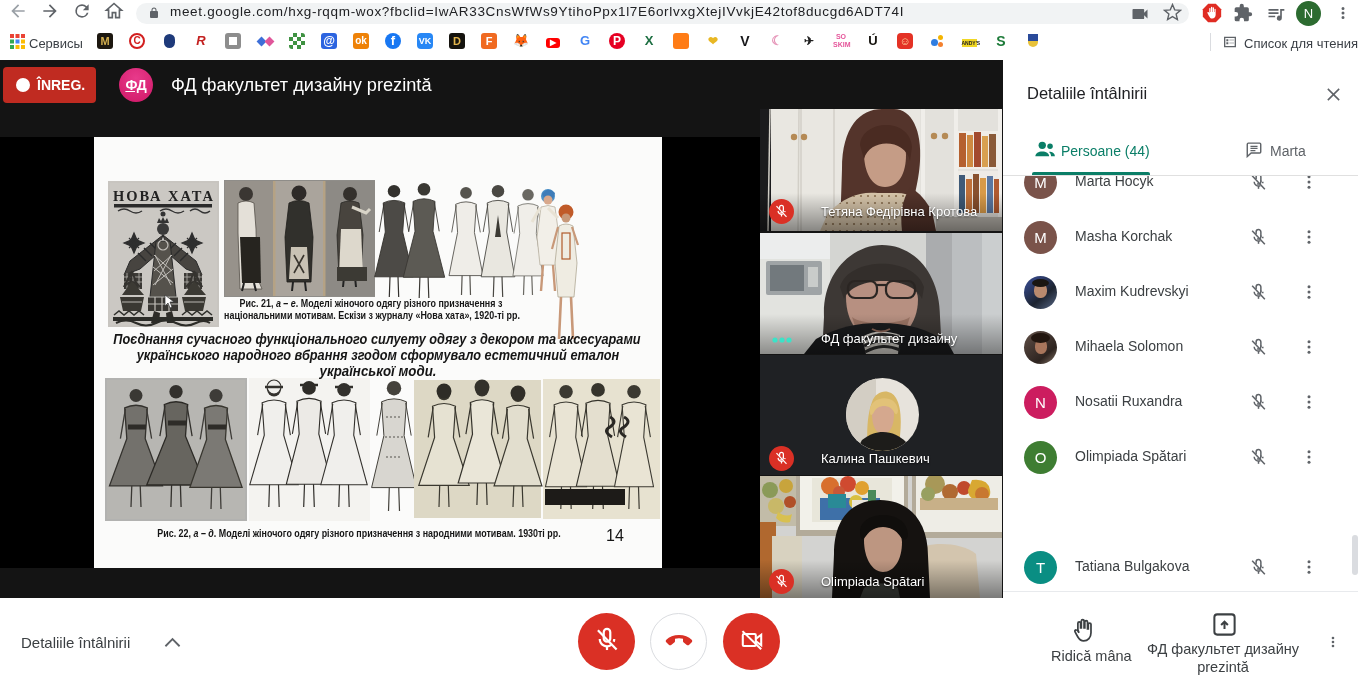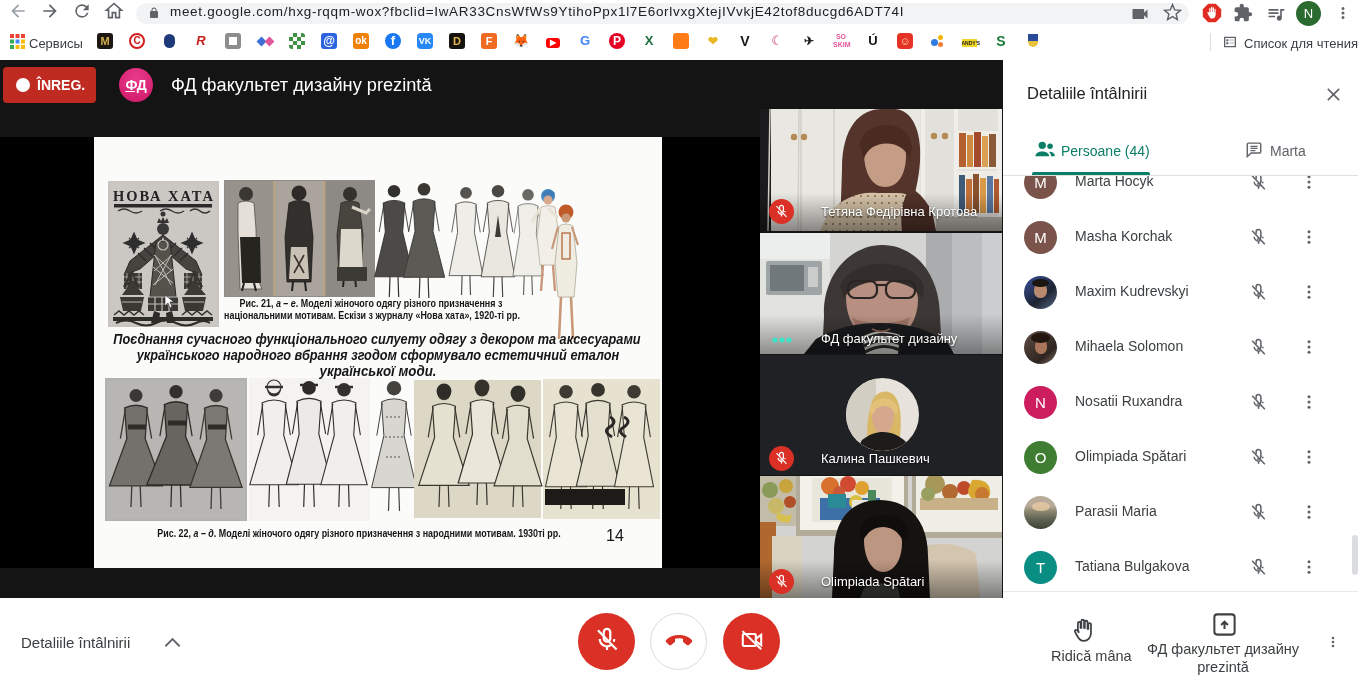--- a/index.html
+++ b/index.html
@@ -708,42 +708,20 @@
             </g>
           </svg>
         <svg class="pdots" style="left:297px;top:17px" width="18" height="20" viewBox="0 0 24 24">
             <g fill="#5f6368">
               <circle cx="12" cy="5" r="2"></circle>
               <circle cx="12" cy="12" r="2"></circle>
               <circle cx="12" cy="19" r="2"></circle>
             </g>
           </svg>
       </div>
-      <div class="prow" style="top:308.5px">
-        <div class="pavatar" style="background:linear-gradient(#b9ab9a 30%,#8e8a72 45%,#5e6352 70%,#3c4435)">
-            <span style="position:absolute;left:8px;top:6px;width:18px;height:9px;border-radius:50%;background:#e8c9a2;opacity:.8"></span>
-          </div>
-        <div class="pname">Parasii Maria</div>
-        <svg class="pmic" style="left:246px;top:18px" width="19" height="19" viewBox="0 0 24 24">
-            <g fill="none" stroke="#5f6368" stroke-width="1.9">
-              <path d="M15 11V5a3 3 0 0 0-6 0v2.5"></path>
-              <path d="M15 9.6V11a3 3 0 0 1-4.8 2.4"></path>
-              <path d="M6.5 11a5.5 5.5 0 0 0 7.9 4.9M17.5 11c0 .7-.13 1.36-.37 1.97"></path>
-              <path d="M12 16.5V20"></path>
-              <path d="M4 3.5l16 17"></path>
-            </g>
-          </svg>
-        <svg class="pdots" style="left:297px;top:17px" width="18" height="20" viewBox="0 0 24 24">
-            <g fill="#5f6368">
-              <circle cx="12" cy="5" r="2"></circle>
-              <circle cx="12" cy="12" r="2"></circle>
-              <circle cx="12" cy="19" r="2"></circle>
-            </g>
-          </svg>
-      </div>
       <div class="prow" style="top:363.5px">
         <div class="pavatar" style="background:#0a8e83">T</div>
         <div class="pname">Tatiana Bulgakova</div>
         <svg class="pmic" style="left:246px;top:18px" width="19" height="19" viewBox="0 0 24 24">
             <g fill="none" stroke="#5f6368" stroke-width="1.9">
               <path d="M15 11V5a3 3 0 0 0-6 0v2.5"></path>
               <path d="M15 9.6V11a3 3 0 0 1-4.8 2.4"></path>
               <path d="M6.5 11a5.5 5.5 0 0 0 7.9 4.9M17.5 11c0 .7-.13 1.36-.37 1.97"></path>
               <path d="M12 16.5V20"></path>
               <path d="M4 3.5l16 17"></path>

